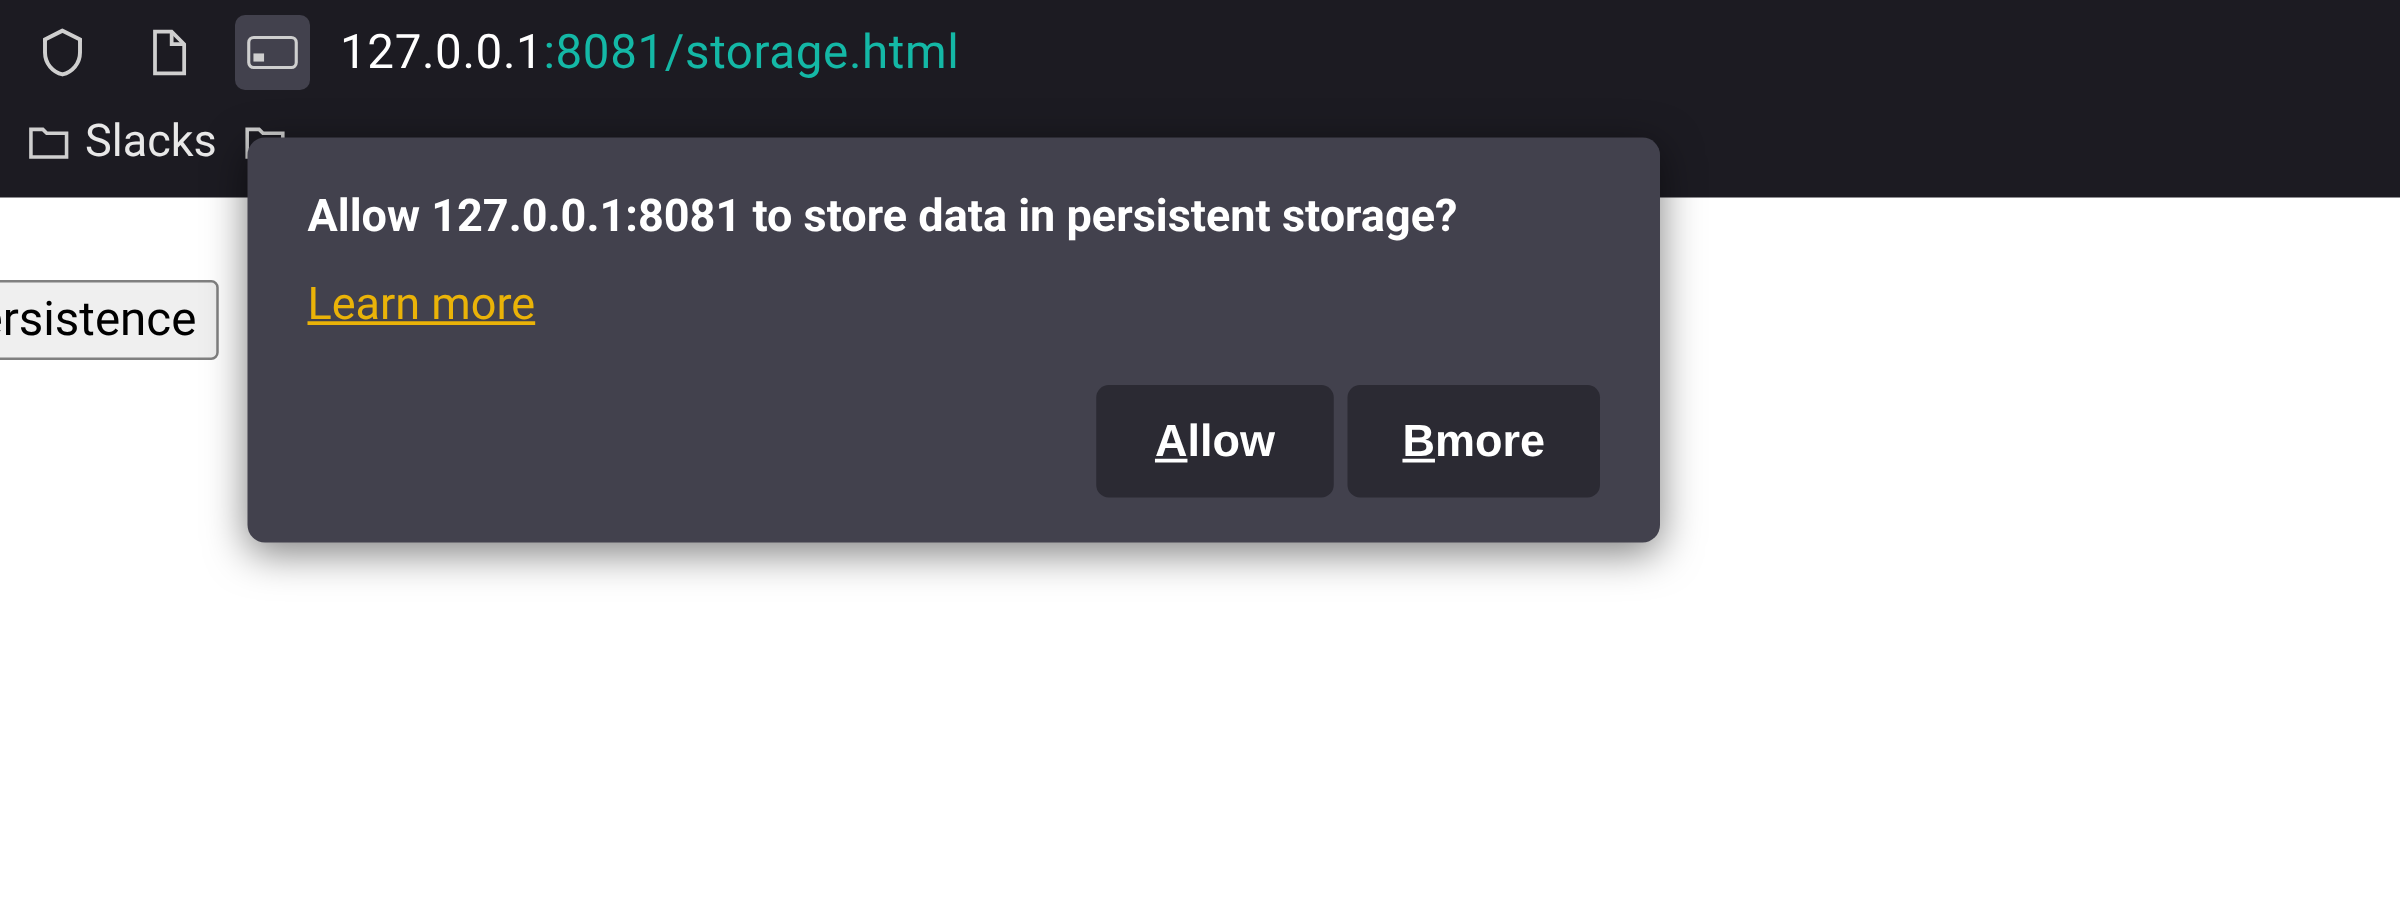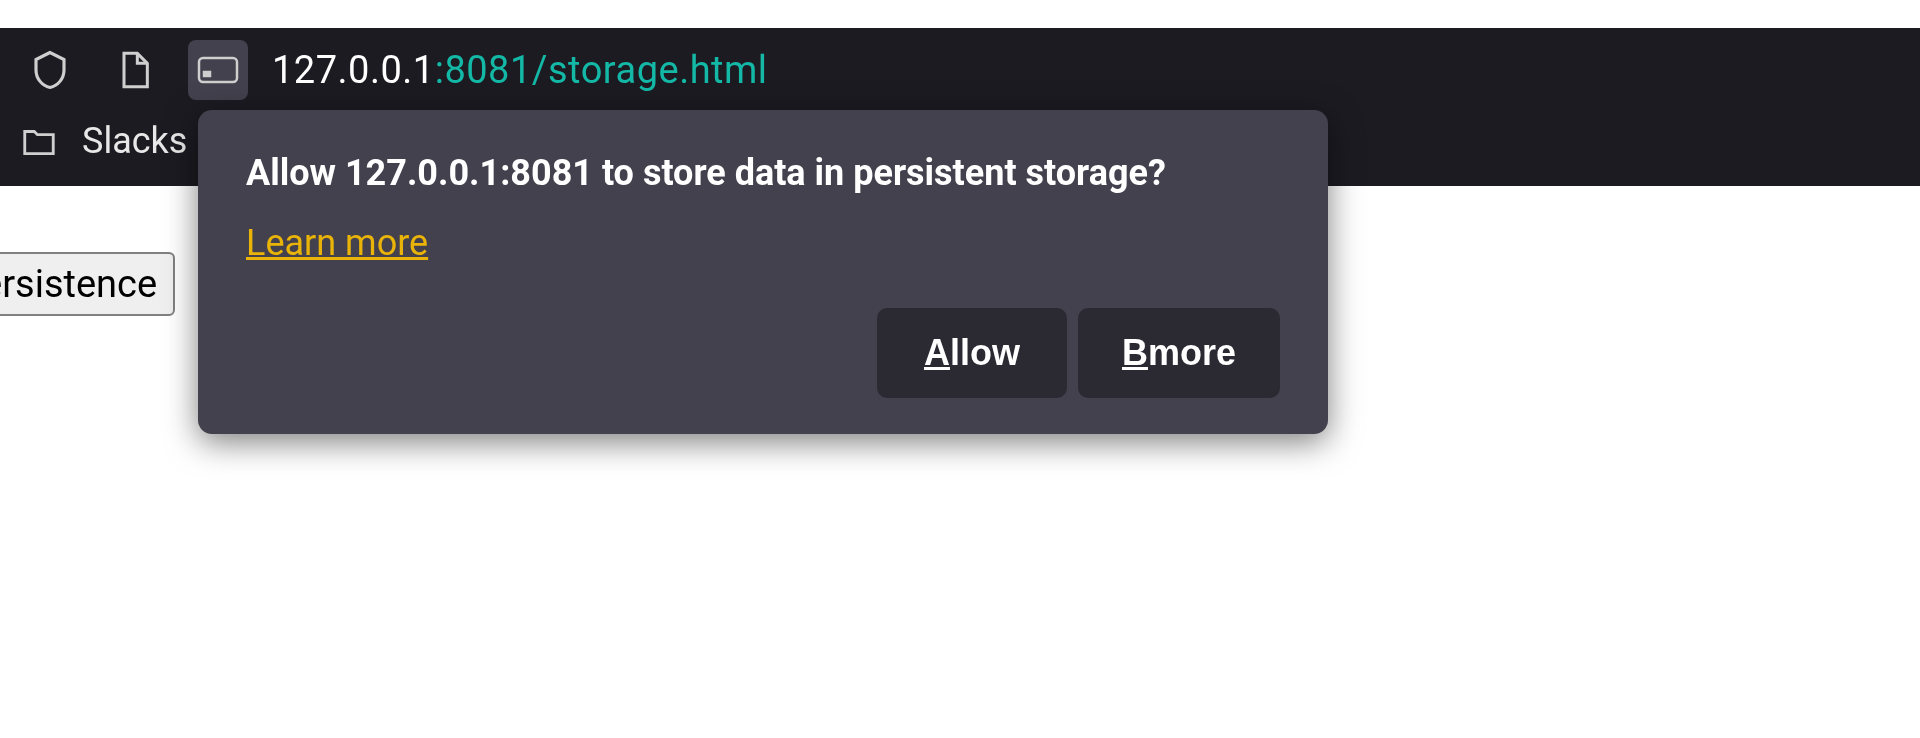--- a/index.html
+++ b/index.html
@@ -17,21 +17,20 @@
     }
     .browser-chrome {
       background: #1c1b22;
       width: 100%;
     }
     .toolbar {
       display: flex;
       align-items: center;
       padding: 12px 20px;
       gap: 24px;
-      margin-top: 28px;
     }
     .icon-button {
       width: 60px;
       height: 60px;
       display: flex;
       align-items: center;
       justify-content: center;
       color: #cfcfcf;
       border-radius: 8px;
     }
@@ -53,21 +52,21 @@
     }
     .bookmarks-bar {
       display: flex;
       align-items: center;
       padding: 8px 20px 24px 20px;
       gap: 20px;
     }
     .bookmark-item {
       display: flex;
       align-items: center;
-      gap: 24px;
+      gap: 10px;
       color: #e8e8e8;
       font-size: 36px;
     }
     .bookmark-icon {
       width: 38px;
       height: 38px;
       flex-shrink: 0;
     }
     .page-content {
       background: #ffffff;

